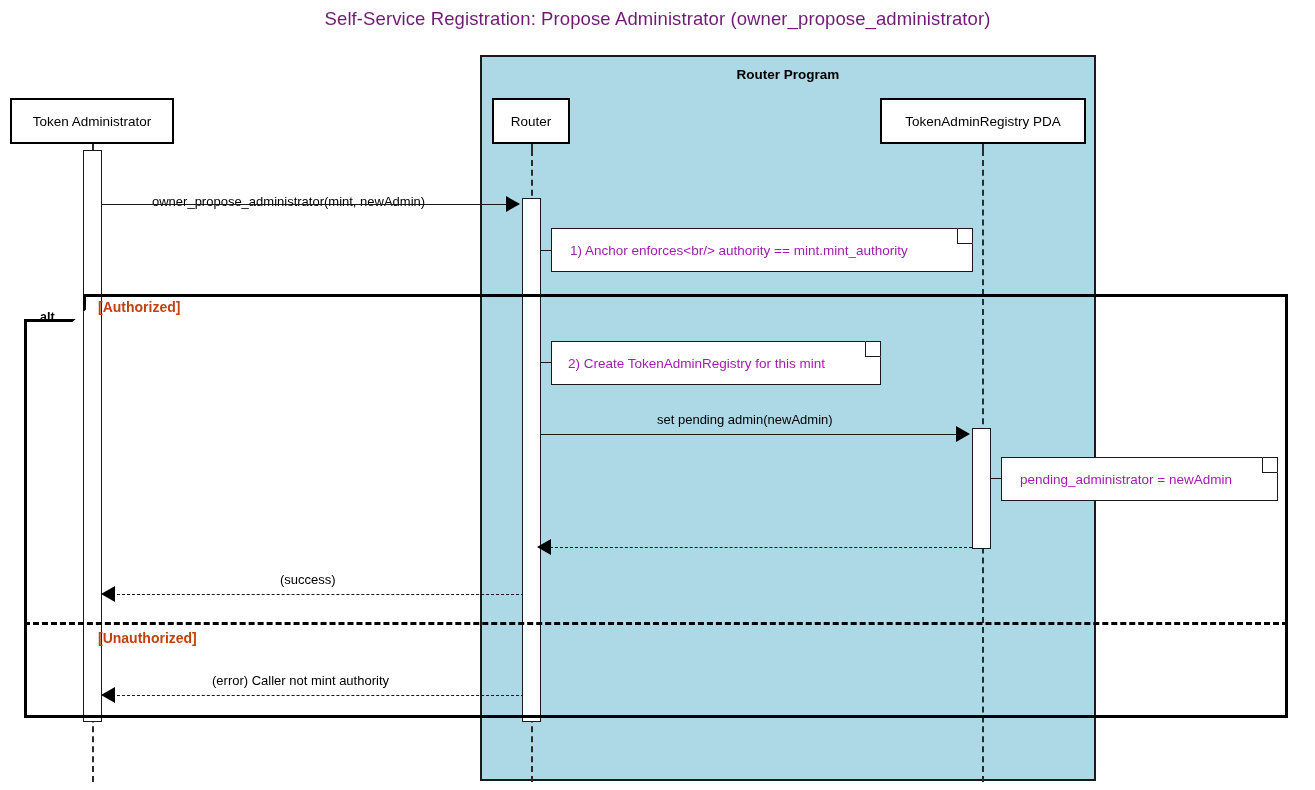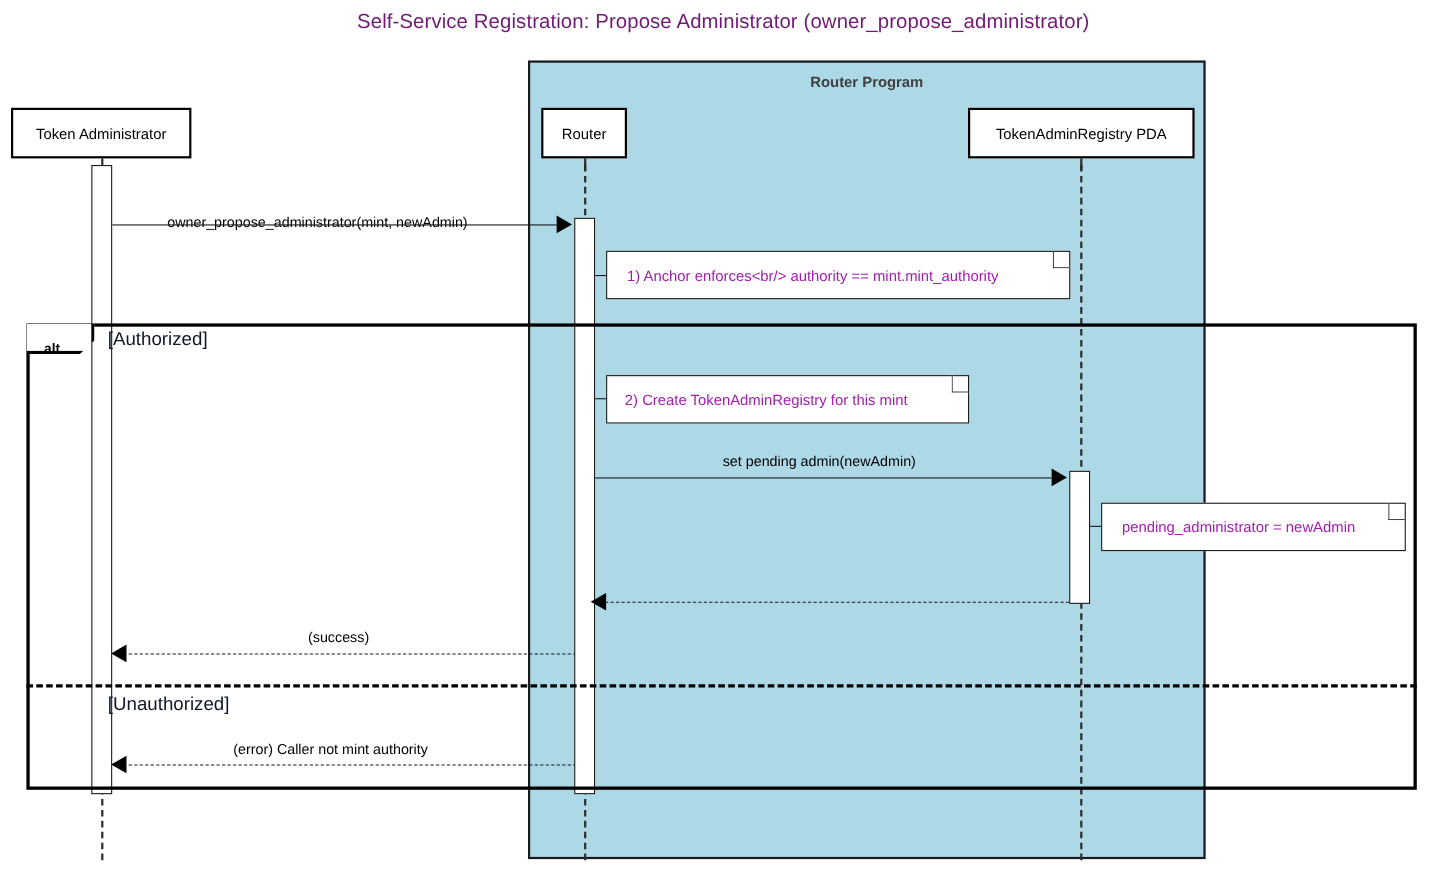--- a/index.html
+++ b/index.html
@@ -42,21 +42,21 @@
     border: 2px solid #1a1a1a;
   }
   .group-title {
     position: absolute;
     top: 10px;
     left: 0;
     width: 100%;
     text-align: center;
     font-size: 13.5px;
     font-weight: bold;
-    color: #404040;
+    color: #000000;
   }
 
   
   .lifeline {
     position: absolute;
     width: 0;
     border-left: 2px dashed #2b2b2b;
   }
   .lifeline-solid {
     position: absolute;
@@ -172,23 +172,23 @@
   .frag-label-text {
     position: absolute;
     font-size: 12.5px;
     font-weight: bold;
     color: #000;
     z-index: 12;
     white-space: nowrap;
   }
   .frag-guard {
     position: absolute;
-    font-size: 17px;
-    font-weight: normal;
-    color: #0f172a;
+    font-size: 14px;
+    font-weight: bold;
+    color: #c2410c;
     z-index: 12;
     white-space: nowrap;
   }
   .frag-divider {
     position: absolute;
     height: 0;
     border-top: 3px dashed #000;
     z-index: 10;
   }
 </style>

